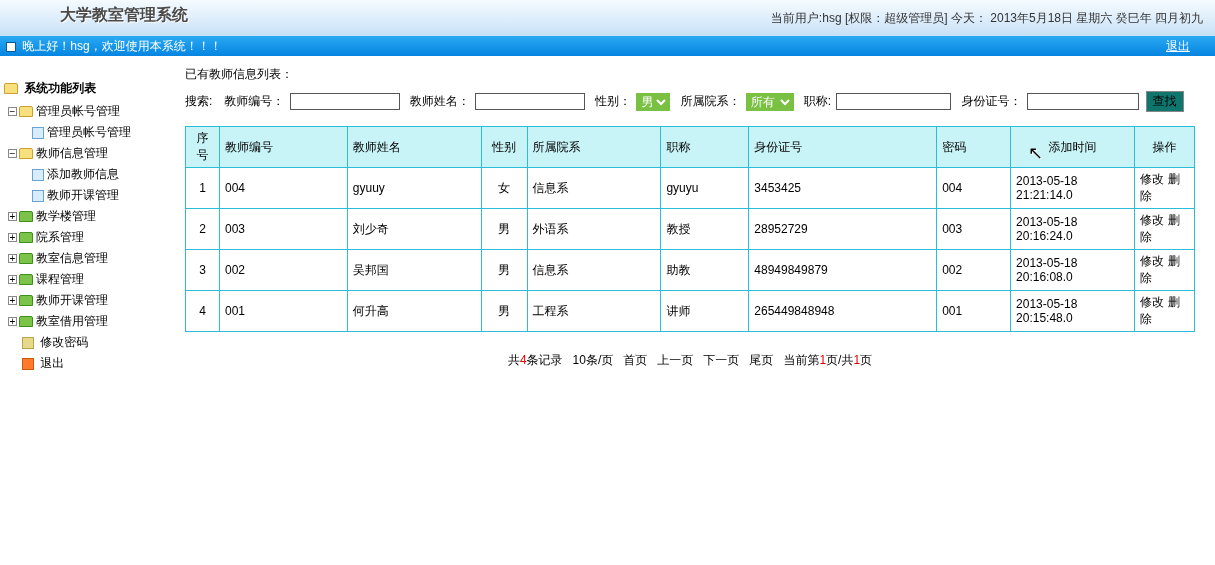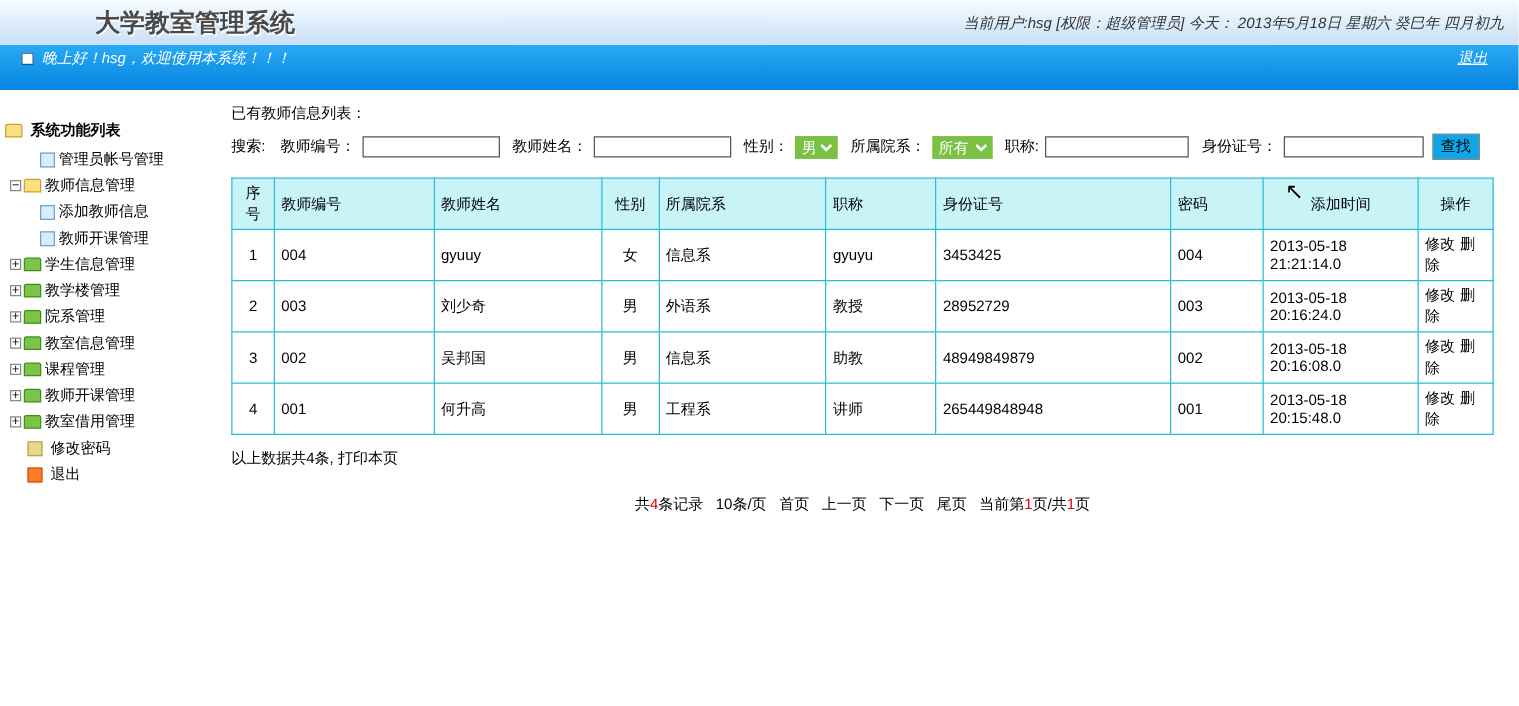--- a/index.html
+++ b/index.html
@@ -1,41 +1,41 @@
 <!DOCTYPE html>
 <html><head>
 <meta charset="utf-8">
 <style>
 * { box-sizing: border-box; margin: 0; padding: 0; }
 body { font-family: "SimSun", "宋体", Arial, sans-serif; font-size: 12px; background: #fff; width: 1215px; }
 .header { height: 36px; background: linear-gradient(#f5fbfe, #dfeefb 50%, #c7e0f5); position: relative; }
-.app-title { position: absolute; left: 76px; top: 5px; font-size: 20px; font-weight: bold; color: #4a4a4a; text-shadow: 1px 1px 0 #fff; font-family: "Microsoft YaHei", "黑体", sans-serif; }
-.header-right { position: absolute; right: 12px; top: 10px; font-size: 12px; color: #333; font-style: italic; }
-.greet-bar { height: 36px; background: linear-gradient(#2aa9f3,#0585e0); color: #fff; font-size: 12px; line-height: 20px; padding-left: 17px; position: relative; font-style: italic; }
+.app-title { position: absolute; left: 60px; top: 5px; font-size: 16px; font-weight: bold; color: #4a4a4a; text-shadow: 1px 1px 0 #fff; font-family: "Microsoft YaHei", "黑体", sans-serif; }
+.header-right { position: absolute; right: 12px; top: 10px; font-size: 12px; color: #333; }
+.greet-bar { height: 20px; background: linear-gradient(#2aa9f3,#0585e0); color: #fff; font-size: 12px; line-height: 20px; padding-left: 6px; position: relative; }
 .greet-bar .pg-icon { display:inline-block; width:10px; height:10px; background:#fff; border:1px solid #0a5a9a; margin-right:3px; vertical-align:middle;}
 .greet-bar .logout { position: absolute; right: 25px; top: 0; color: #fff; text-decoration: underline; cursor: pointer; }
 .body-wrap { display: flex; }
 .sidebar { width: 180px; padding: 24px 4px; }
 .content { flex: 1; padding: 10px 20px; }
 .tree-title { font-weight: bold; margin-bottom: 4px; }
 .tree-title .folder-icon, .tree-item .folder-icon { display:inline-block; width:14px; height:11px; background:#7cc34a; border:1px solid #3d8f17; border-radius:2px 2px 0 0; margin-right:3px; vertical-align:middle;}
 .tree-title .folder-icon.open, .tree-item .folder-icon.open { background:#f9e07e; border-color:#c9a12c;}
 .tree-item { padding: 2px 0 2px 4px; cursor:pointer; color:#000; white-space:nowrap;}
 .tree-item .pm { display:inline-block; width:9px; height:9px; border:1px solid #888; text-align:center; line-height:7px; font-size:10px; margin-right:2px; background:#fff; vertical-align:middle;}
 .tree-sub { padding-left: 28px; }
 .tree-sub .leaf { padding:2px 0; cursor:pointer; }
 .tree-sub .leaf .doc-icon { display:inline-block; width:12px; height:12px; border:1px solid #6aa3d6; background:#d9ecfb; margin-right:3px; vertical-align:middle;}
 .tree-item.logout-item .logout-icon { display:inline-block; width:12px;height:12px; background:#ff7b29; border:1px solid #c95a12; margin-right:3px; vertical-align:middle;}
 .tree-item.pw-item .key-icon { display:inline-block; width:12px;height:12px; background:#e8d88a; border:1px solid #b9a54a; margin-right:3px; vertical-align:middle;}
 .list-label { margin-bottom: 8px; }
 .search-row { margin-bottom: 14px; }
 .search-row span.lbl { margin-right: 2px; }
 .search-row input[type=text] { border:1px solid #555; height:17px; font-size:12px; padding:0 2px; vertical-align:middle;}
 .search-row select { border:1px solid #7ac043; background:#7ac043; color:#fff; height:18px; font-size:12px; vertical-align:middle;}
-.search-btn { background:#0ea5e9; border:1px solid #888; padding:1px 6px; cursor:pointer; font-size:12px; vertical-align:middle;}
+.search-btn { background:#0f766e; border:1px solid #888; padding:1px 6px; cursor:pointer; font-size:12px; vertical-align:middle;}
 table.data { border-collapse: collapse; width: 1010px; }
 table.data th, table.data td { border:1px solid #2bbcd8; padding:3px 5px; font-size:12px; text-align:left; }
 table.data th { background:#c8f4f8; font-weight:normal; }
 table.data td.center, table.data th.center { text-align:center; }
 .footer-note { margin-top: 10px; }
 .pager { text-align:center; margin-top: 20px; }
 .pager .red { color:#d00; }
 .op-link { cursor:pointer; margin-right:4px;}
 .cursor-img { position:absolute; left:1028px; top:142px; pointer-events:none; font-size:18px; color:#000; text-shadow:1px 1px 0 #fff;}
 </style>
@@ -58,29 +58,29 @@
   <span class="logout">退出</span>
 </div>
 
 <div class="body-wrap">
   <div class="sidebar">
     <div class="tree-title">
       <span class="folder-icon open"></span>
       <span>系统功能列表</span>
     </div>
     <div id="tree-container">
+        <div class="tree-item"><span class="pm">−</span><span class="folder-icon open"></span><span>管理员帐号管理</span></div>
         <div class="tree-sub">
           <div class="leaf"><span class="doc-icon"></span><span>管理员帐号管理</span></div>
         </div>
         <div class="tree-item"><span class="pm">−</span><span class="folder-icon open"></span><span>教师信息管理</span></div>
         <div class="tree-sub">
           <div class="leaf"><span class="doc-icon"></span><span>添加教师信息</span></div>
           <div class="leaf"><span class="doc-icon"></span><span>教师开课管理</span></div>
         </div>
-        <div class="tree-item"><span class="pm">+</span><span class="folder-icon "></span><span>学生信息管理</span></div>
         <div class="tree-item"><span class="pm">+</span><span class="folder-icon "></span><span>教学楼管理</span></div>
         <div class="tree-item"><span class="pm">+</span><span class="folder-icon "></span><span>院系管理</span></div>
         <div class="tree-item"><span class="pm">+</span><span class="folder-icon "></span><span>教室信息管理</span></div>
         <div class="tree-item"><span class="pm">+</span><span class="folder-icon "></span><span>课程管理</span></div>
         <div class="tree-item"><span class="pm">+</span><span class="folder-icon "></span><span>教师开课管理</span></div>
         <div class="tree-item"><span class="pm">+</span><span class="folder-icon "></span><span>教室借用管理</span></div>
       </div>
     <div class="tree-item pw-item" style="padding-left:18px">
       <span class="key-icon"></span>
       <span>修改密码</span>
@@ -171,21 +171,20 @@
             <td>工程系</td>
             <td>讲师</td>
             <td>265449848948</td>
             <td>001</td>
             <td>2013-05-18 20:15:48.0</td>
             <td><span class="op-link">修改</span><span class="op-link">删除</span></td>
           </tr>
         </tbody>
     </table>
 
-    <div class="footer-note">以上数据共4条, 打印本页</div>
 
     <div class="pager">
       <span>共</span><span class="red">4</span><span>条记录</span>&nbsp;&nbsp;
       <span>10条/页</span>&nbsp;&nbsp;
       <span>首页</span>&nbsp;&nbsp;
       <span>上一页</span>&nbsp;&nbsp;
       <span>下一页</span>&nbsp;&nbsp;
       <span>尾页</span>&nbsp;&nbsp;
       <span>当前第</span><span class="red">1</span><span>页/共</span><span class="red">1</span><span>页</span>
     </div>

